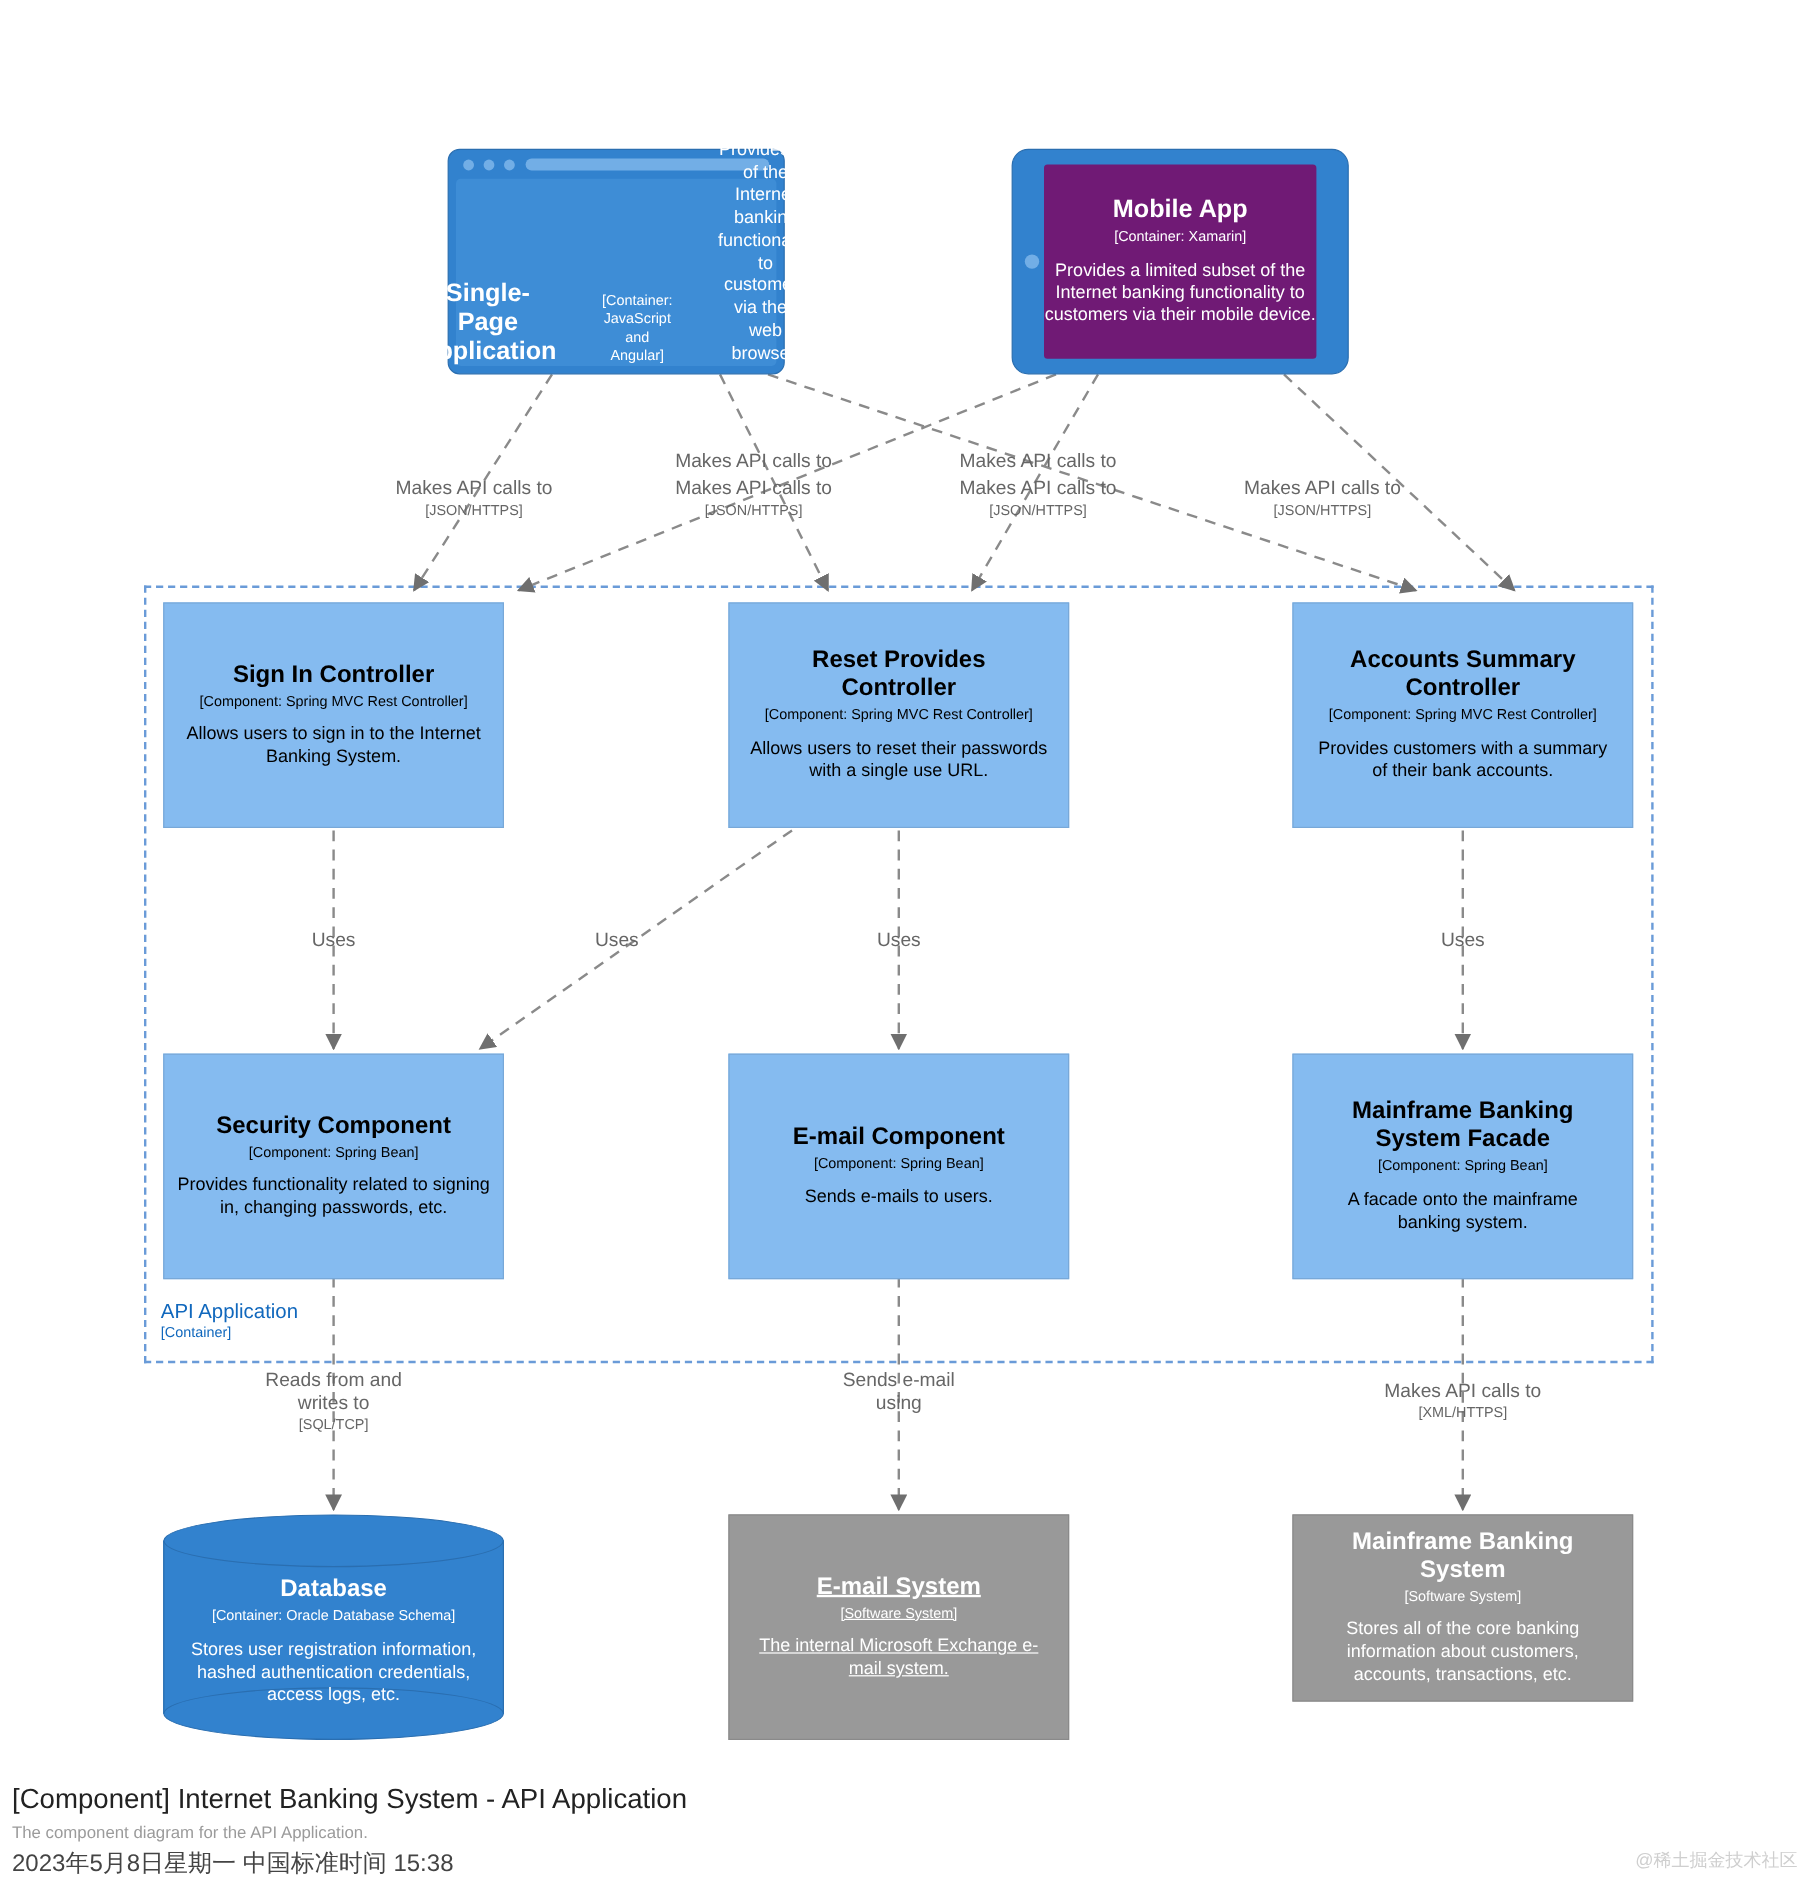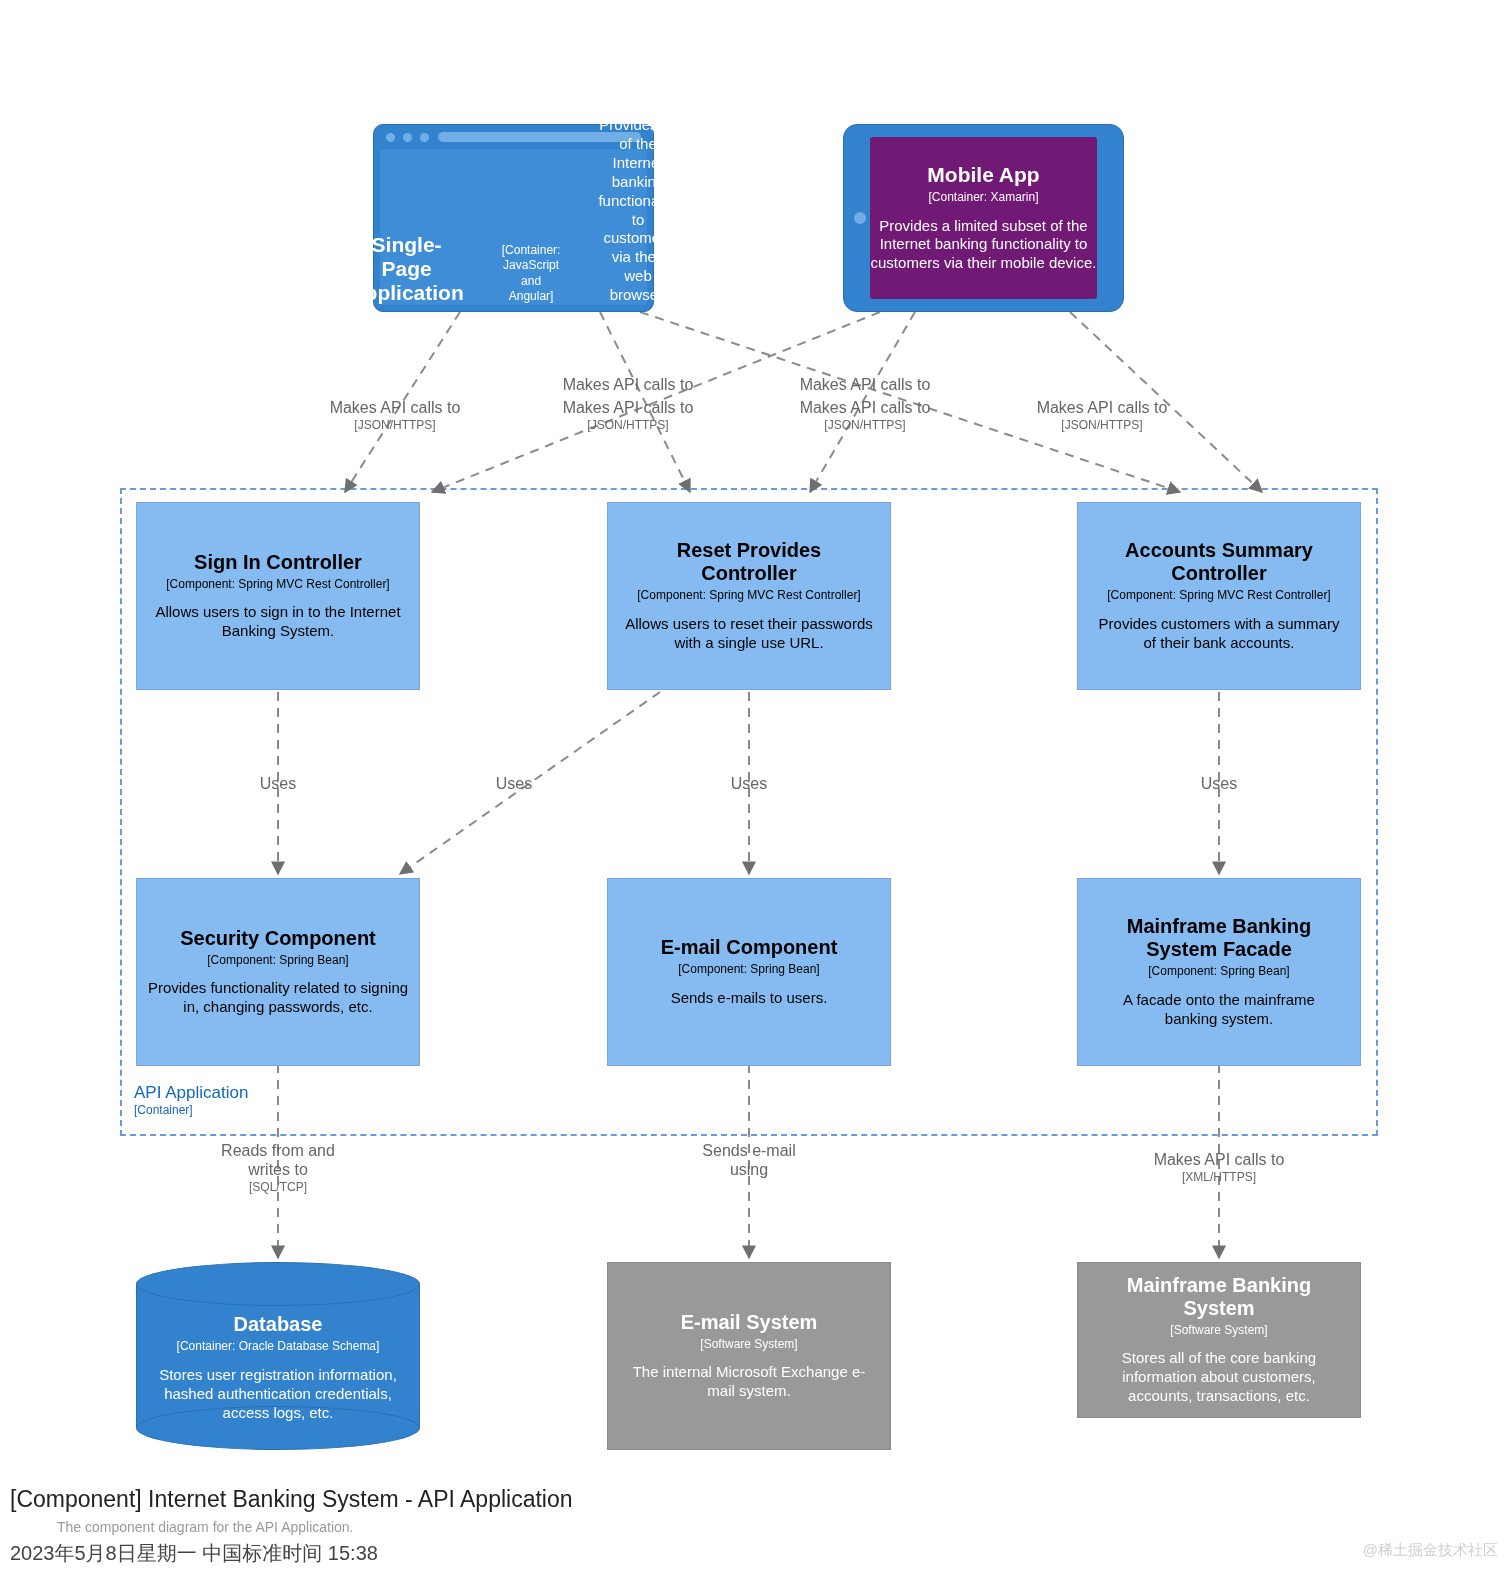--- a/index.html
+++ b/index.html
@@ -120,21 +120,21 @@
     color:#666666;
     line-height:1.18;
     white-space:nowrap;
   }
   .el-text{font-size:16px;}
   .el-tech{font-size:12px;}
 
   
   .footer{position:absolute;left:10px;bottom:14px;}
   .f-title{font-size:23px;color:#222;line-height:1.3;}
-  .f-sub{font-size:14px;color:#9b9b9b;line-height:1.5;margin-top:2px;margin-left:47px;}
+  .f-sub{font-size:14px;color:#9b9b9b;line-height:1.5;margin-top:2px;}
   .f-date{font-size:20px;color:#444;line-height:1.5;}
   .watermark{
     position:absolute;right:14px;bottom:22px;
     font-size:15px;color:#cfcfcf;
   }
 </style>
 </head>
 <body>
 
 <div id="stage">
@@ -244,21 +244,21 @@
     <div class="db-body"></div>
     <div class="db-bottom"></div>
     <div class="db-top"></div>
     <div class="db-text">
       <div class="n-title t-19">Database</div>
       <div class="n-tech">[Container: Oracle Database Schema]</div>
       <div class="n-desc" style="max-width:268px;">Stores user registration information, hashed authentication credentials, access logs, etc.</div>
     </div>
   </div>
 
-  <div class="node system-box" style="left:607px;top:1262px;width:284px;height:188px;">
+  <div class="node system-box" style="left:607px;top:1262px;width:284px;height:188px;text-decoration:underline;">
     <div class="n-title t-19">E-mail System</div>
     <div class="n-tech">[Software System]</div>
     <div class="n-desc" style="max-width:252px;">The internal Microsoft Exchange e-mail system.</div>
   </div>
 
   <div class="node system-box" style="left:1077px;top:1262px;width:284px;height:156px;">
     <div class="n-title t-19" style="max-width:240px;">Mainframe Banking System</div>
     <div class="n-tech">[Software System]</div>
     <div class="n-desc" style="max-width:252px;">Stores all of the core banking information about customers, accounts, transactions, etc.</div>
   </div>

